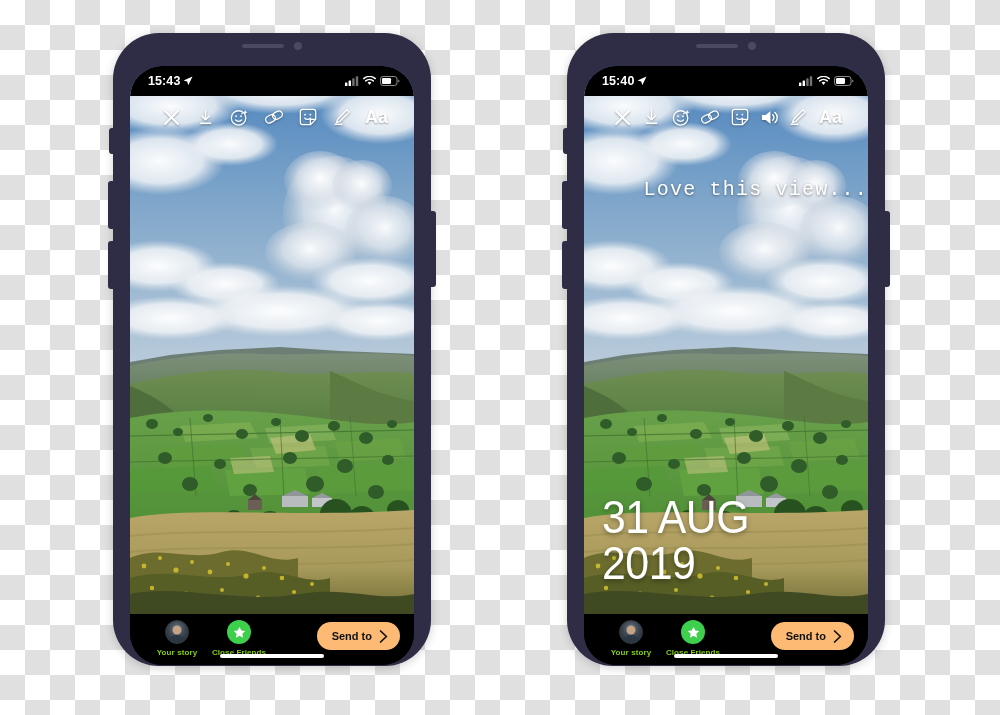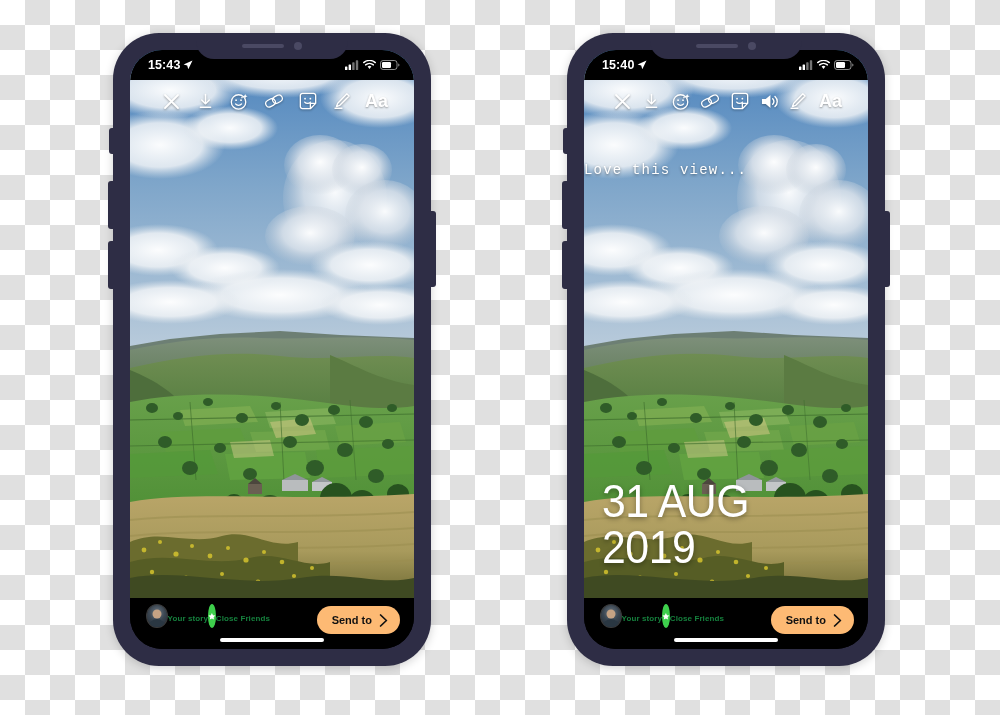--- a/index.html
+++ b/index.html
@@ -25,21 +25,21 @@
     height: 633px;
     background: #2e2d45;
     border-radius: 46px;
     box-shadow: 0 2px 10px rgba(0,0,0,0.18);
   }
   .phone.one { left: 113px; top: 33px; }
   .phone.two { left: 567px; top: 33px; }
 
   .phone .screen {
     position: absolute;
-    left: 17px; top: 17px;
+    left: 17px; top: 33px;
     width: 284px; height: 599px;
     background: #000;
     border-radius: 32px;
     overflow: hidden;
   }
 
   
   .btn-side {
     position: absolute;
     background: #2e2d45;
@@ -142,24 +142,24 @@
     margin-right: 2px;
     text-shadow: 0 1px 2px rgba(0,0,0,0.35);
   }
 
   
   .caption-text {
     position: absolute;
     left: 0; right: 0;
     top: 112px;
     z-index: 25;
-    text-align: left;
+    text-align: right;
     color: #fff;
     font-family: "Liberation Mono", monospace;
-    font-size: 14px;
+    font-size: 20px;
     letter-spacing: 1.2px;
     text-shadow: 0 1px 3px rgba(0,0,0,0.45);
   }
   .date-text {
     position: absolute;
     left: 18px;
     top: 428px;
     z-index: 25;
     color: #fff;
     font-family: "Liberation Sans Narrow", "Liberation Sans", sans-serif;
@@ -179,24 +179,24 @@
     height: 51px;
     background: #000;
     z-index: 30;
     display: flex;
     align-items: flex-start;
     padding: 6px 14px 0 16px;
     box-sizing: border-box;
   }
   .share-opt {
     display: flex;
-    flex-direction: row;
+    flex-direction: column;
     align-items: center;
     width: 62px;
-    color: #15803d;
+    color: #84cc16;
   }
   .share-opt .circ {
     width: 24px; height: 24px;
     border-radius: 50%;
     display: flex; align-items: center; justify-content: center;
     overflow: hidden;
   }
   .avatar-circ {
     background: radial-gradient(circle at 50% 35%, #6d7a85 0%, #3a4550 45%, #1d2630 100%);
     border: 1px solid #3a3a3a;

